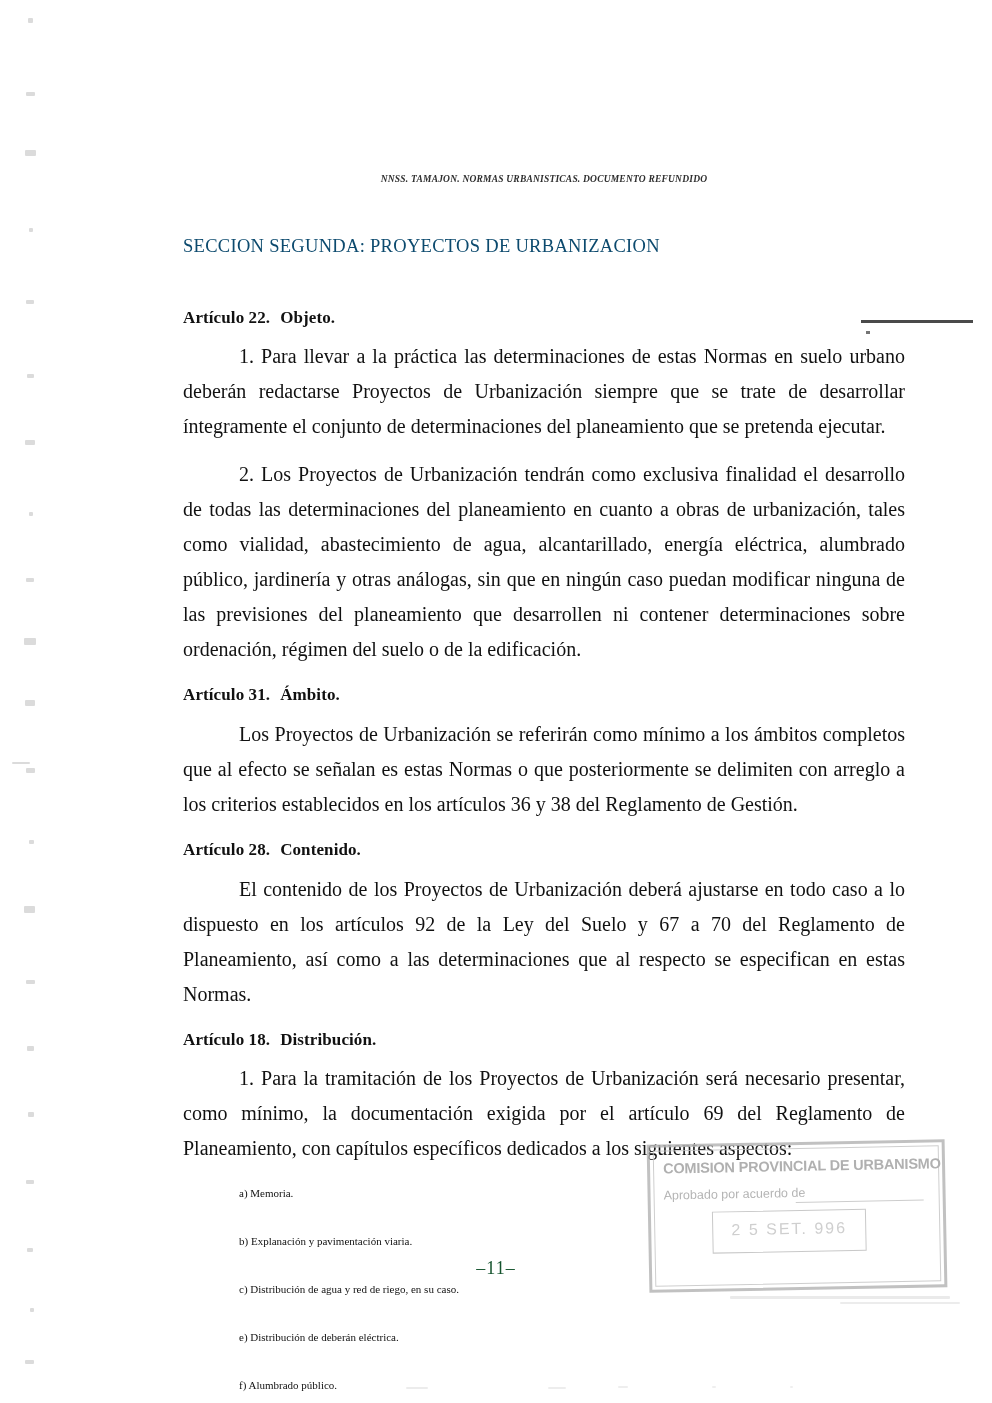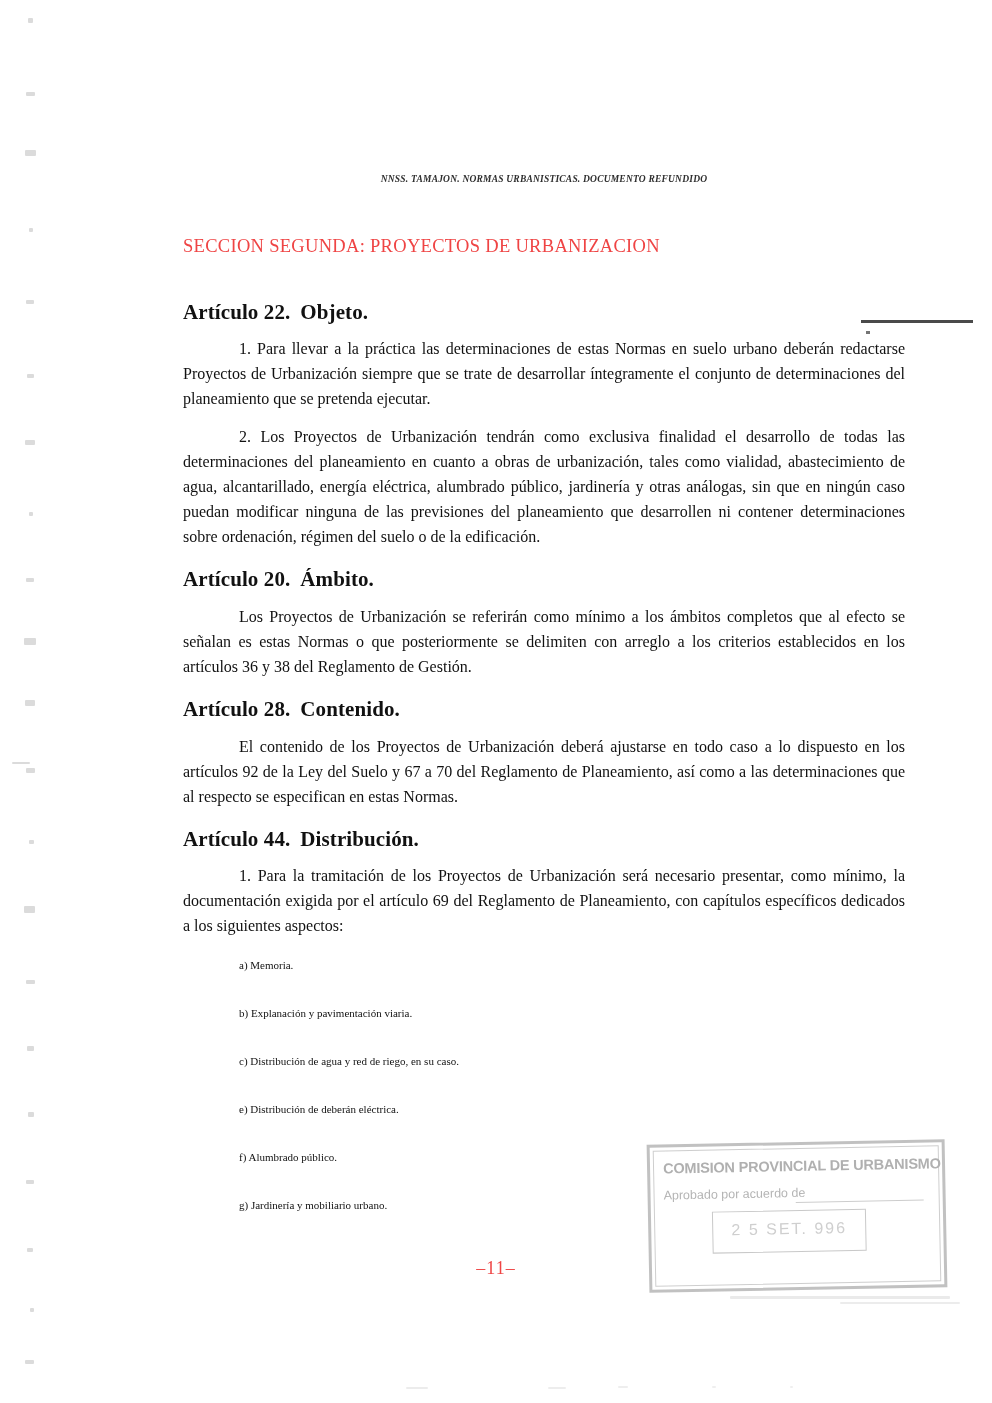--- a/index.html
+++ b/index.html
@@ -76,43 +76,43 @@
     letter-spacing: 0.2px;
     color: #2e2e2e;
   }
 
   .section-title {
     position: absolute;
     left: 183px;
     top: 236px;
     font-size: 18.5px;
     letter-spacing: 0.3px;
-    color: #ef4444;
+    color: #0c4a6e;
     white-space: nowrap;
   }
 
   .body-flow {
     position: absolute;
     left: 183px;
     top: 300px;
     width: 722px;
   }
 
   .art-head {
     font-weight: bold;
-    font-size: 21px;
-    margin: 0 0 11px 0;
+    font-size: 17px;
+    margin: 8px 0 11px 0;
     letter-spacing: 0.1px;
   }
   .art-head .gap { display: inline-block; width: 10px; }
 
   p.para {
     margin: 0 0 13px 0;
-    font-size: 16px;
-    line-height: 25px;
+    font-size: 20px;
+    line-height: 35px;
     text-align: justify;
     text-indent: 56px;
     hyphens: none;
   }
   p.para.last-of-art {
     margin-bottom: 18px;
     margin-top: 12px;
   }
 
   ul.letter-list {
@@ -127,21 +127,21 @@
     padding-left: 56px;
   }
 
   .page-number {
     position: absolute;
     left: 0;
     top: 1258px;
     width: 992px;
     text-align: center;
     font-size: 18px;
-    color: #ef4444;
+    color: #14532d;
     letter-spacing: 1px;
   }
 
   
   .stamp {
     position: absolute;
     left: 648px;
     top: 1142px;
     width: 298px;
     height: 148px;
@@ -260,31 +260,31 @@
 
   <div class="body-flow">
 
     <div class="art-head">
       <span>Artículo 22.</span><span class="gap"></span><span>Objeto.</span>
     </div>
     <p class="para">1. Para llevar a la práctica las determinaciones de estas Normas en suelo urbano deberán redactarse Proyectos de Urbanización siempre que se trate de desarrollar íntegramente el conjunto de determinaciones del planeamiento que se pretenda ejecutar.</p>
     <p class="para last-of-art">2. Los Proyectos de Urbanización tendrán como exclusiva finalidad el desarrollo de todas las determinaciones del planeamiento en cuanto a obras de urbanización, tales como vialidad, abastecimiento de agua, alcantarillado, energía eléctrica, alumbrado público, jardinería y otras análogas, sin que en ningún caso puedan modificar ninguna de las previsiones del planeamiento que desarrollen ni contener determinaciones sobre ordenación, régimen del suelo o de la edificación.</p>
 
     <div class="art-head">
-      <span>Artículo 20.</span><span class="gap"></span><span>Ámbito.</span>
+      <span>Artículo 31.</span><span class="gap"></span><span>Ámbito.</span>
     </div>
     <p class="para last-of-art">Los Proyectos de Urbanización se referirán como mínimo a los ámbitos completos que al efecto se señalan es estas Normas o que posteriormente se delimiten con arreglo a los criterios establecidos en los artículos 36 y 38 del Reglamento de Gestión.</p>
 
     <div class="art-head">
       <span>Artículo 28.</span><span class="gap"></span><span>Contenido.</span>
     </div>
     <p class="para last-of-art">El contenido de los Proyectos de Urbanización deberá ajustarse en todo caso a lo dispuesto en los artículos 92 de la Ley del Suelo y 67 a 70 del Reglamento de Planeamiento, así como a las determinaciones que al respecto se especifican en estas Normas.</p>
 
     <div class="art-head">
-      <span>Artículo 44.</span><span class="gap"></span><span>Distribución.</span>
+      <span>Artículo 18.</span><span class="gap"></span><span>Distribución.</span>
     </div>
     <p class="para">1. Para la tramitación de los Proyectos de Urbanización será necesario presentar, como mínimo, la documentación exigida por el artículo 69 del Reglamento de Planeamiento, con capítulos específicos dedicados a los siguientes aspectos:</p>
 
     <ul class="letter-list">
       <li>a) Memoria.</li>
       <li>b) Explanación y pavimentación viaria.</li>
       <li>c) Distribución de agua y red de riego, en su caso.</li>
       <li>e) Distribución de deberán eléctrica.</li>
       <li>f) Alumbrado público.</li>
       <li>g) Jardinería y mobiliario urbano.</li>

